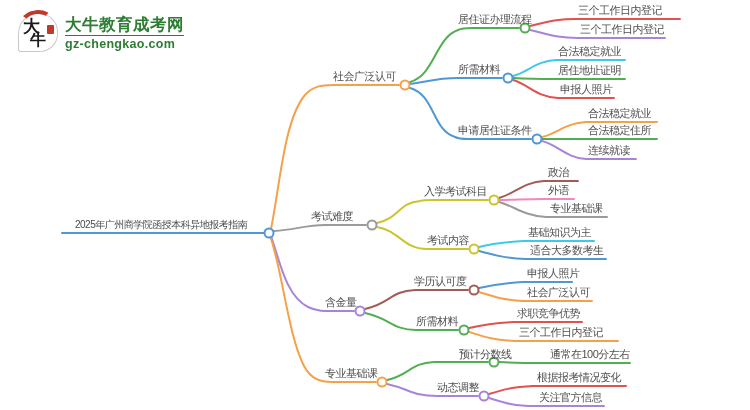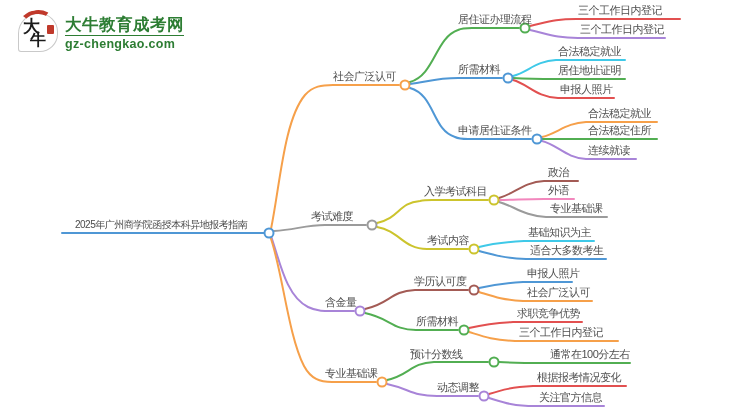--- a/index.html
+++ b/index.html
@@ -113,21 +113,21 @@
   <div class="lbl" style="left:325px;top:296px">含金量</div>
   <div class="lbl" style="left:325px;top:367px">专业基础课</div>
 
   <div class="lbl" style="left:458px;top:13px">居住证办理流程</div>
   <div class="lbl" style="left:458px;top:63px">所需材料</div>
   <div class="lbl" style="left:458px;top:124px">申请居住证条件</div>
   <div class="lbl" style="left:424px;top:185px">入学考试科目</div>
   <div class="lbl" style="left:427px;top:234px">考试内容</div>
   <div class="lbl" style="left:414px;top:275px">学历认可度</div>
   <div class="lbl" style="left:416px;top:315px">所需材料</div>
-  <div class="lbl" style="left:410px;top:348px">预计分数线</div>
+  <div class="lbl" style="left:459px;top:348px">预计分数线</div>
   <div class="lbl" style="left:437px;top:381px">动态调整</div>
 
   <div class="lbl" style="left:578px;top:4px">三个工作日内登记</div>
   <div class="lbl" style="left:580px;top:23px">三个工作日内登记</div>
   <div class="lbl" style="left:558px;top:45px">合法稳定就业</div>
   <div class="lbl" style="left:558px;top:64px">居住地址证明</div>
   <div class="lbl" style="left:560px;top:83px">申报人照片</div>
   <div class="lbl" style="left:588px;top:107px">合法稳定就业</div>
   <div class="lbl" style="left:588px;top:124px">合法稳定住所</div>
   <div class="lbl" style="left:588px;top:144px">连续就读</div>

